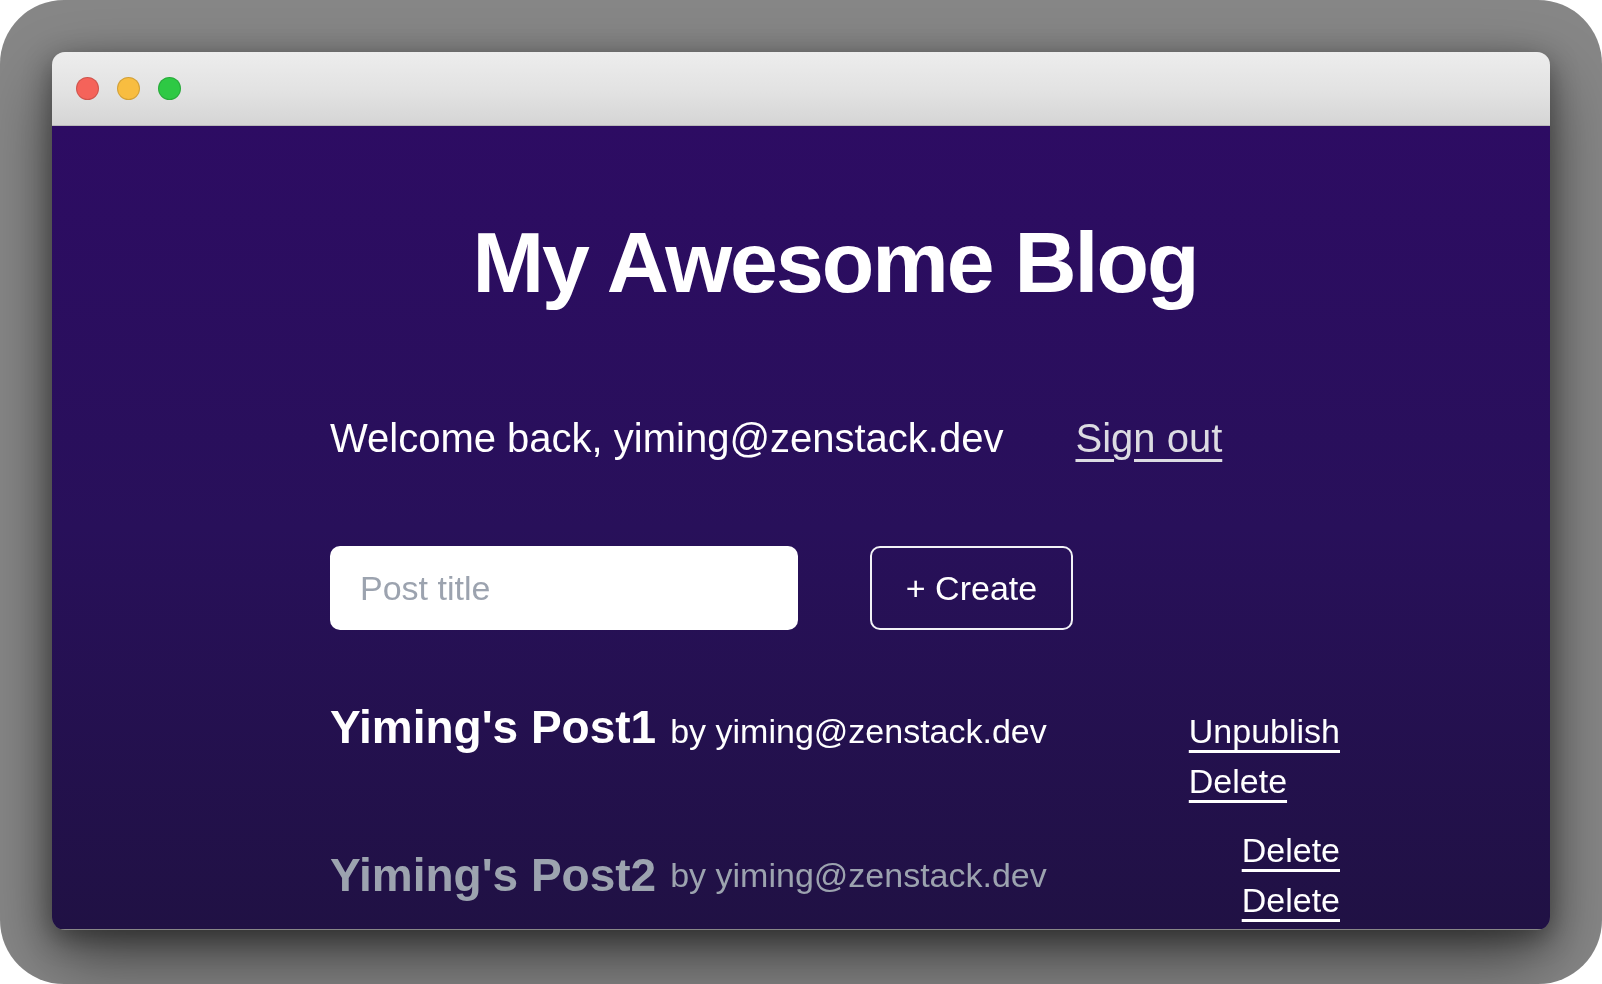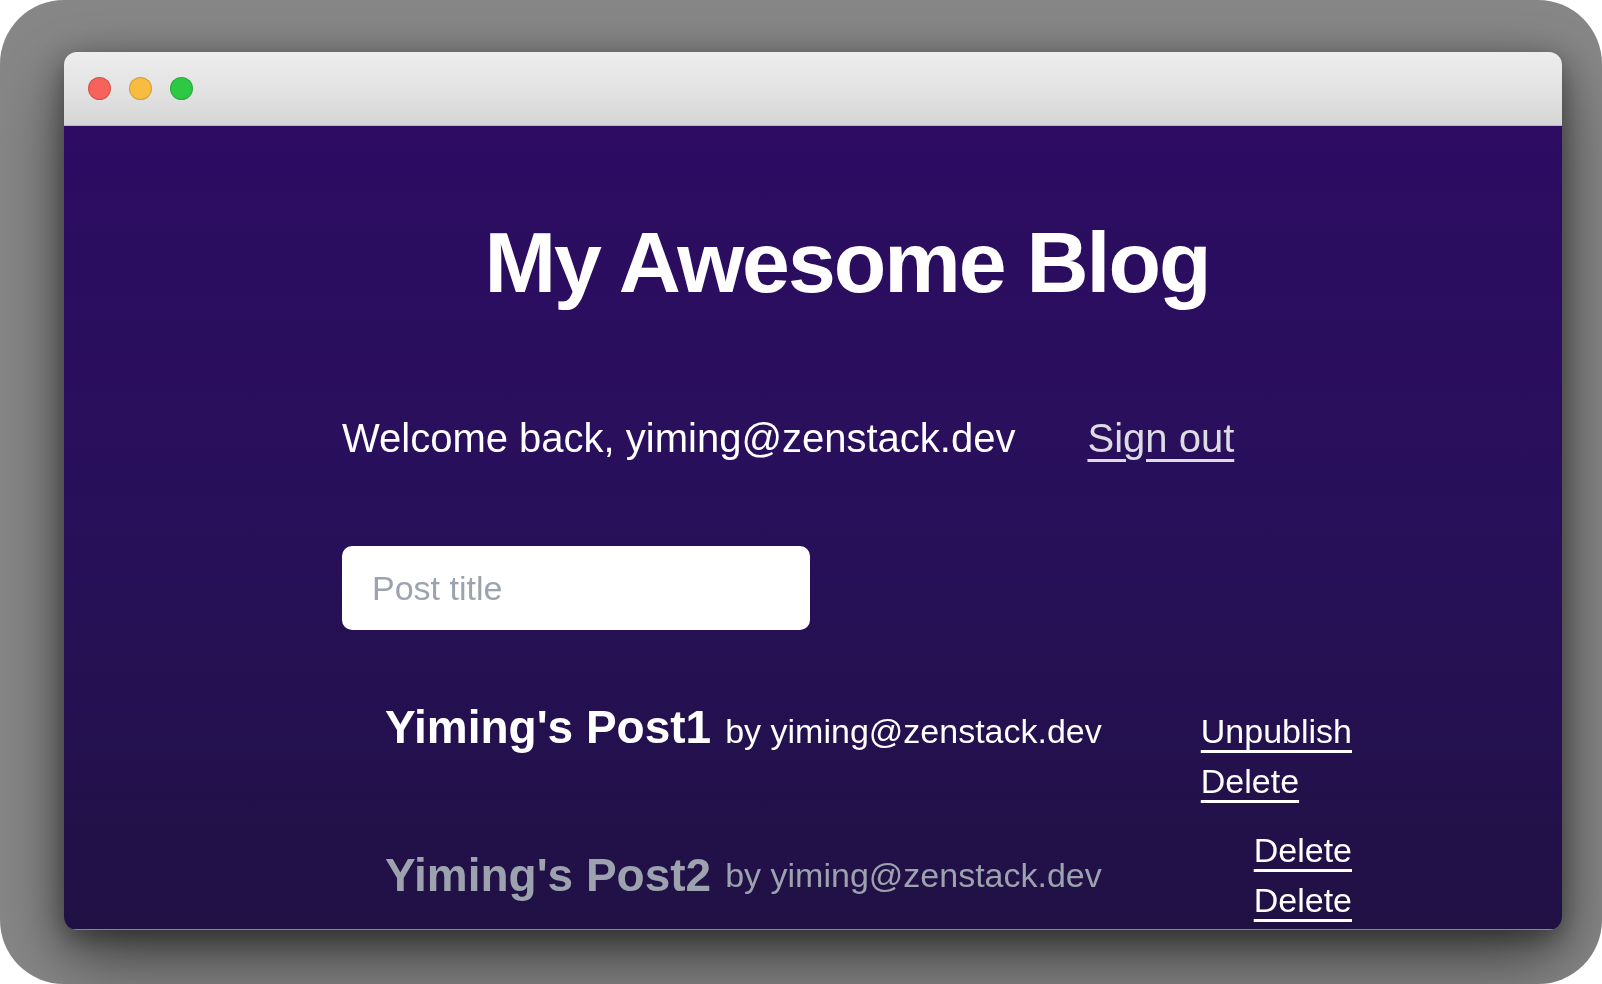--- a/index.html
+++ b/index.html
@@ -9,21 +9,21 @@
   .stage { position: relative; width: 1602px; height: 984px; }
 
   .backdrop {
     position: absolute; inset: 0;
     background: #878787;
     border-radius: 64px;
     overflow: hidden;
   }
 
   .window {
-    position: absolute; left: 64px; top: 52px;
+    position: absolute; left: 52px; top: 52px;
     width: 1498px; height: 878px;
     border-radius: 13px;
     overflow: hidden;
     box-shadow: 0 30px 70px rgba(0,0,0,0.50), 0 8px 28px rgba(0,0,0,0.40);
   }
 
   .titlebar {
     height: 74px;
     background: linear-gradient(180deg, #ededed 0%, #e2e2e2 55%, #d5d5d5 100%);
     border-bottom: 1px solid #b9b9b9;
@@ -85,21 +85,21 @@
     width: 203px; height: 84px;
     background: transparent;
     border: 2px solid #f2f2f6;
     border-radius: 10px;
     color: #ffffff;
     font-size: 34px;
     font-family: "Liberation Sans", sans-serif;
     cursor: pointer;
   }
 
-  .posts { margin-top: 70px; margin-left: 43px; }
+  .posts { margin-top: 70px; }
   .post-row { display: flex; align-items: baseline; }
   .post-row + .post-row { margin-top: 30px; align-items: center; }
   .post-heading { font-size: 46px; line-height: 55px; font-weight: 600; color: #ffffff; }
   .post-author { margin-left: 14px; font-size: 34px; color: #ffffff; }
   .post-row.unpublished .post-heading,
   .post-row.unpublished .post-author { color: #9ca3af; }
   .post-actions { margin-left: auto; display: flex; gap: 11px; flex-direction: column; }
   .action-link {
     color: #ffffff;
     font-size: 34px;
@@ -128,20 +128,21 @@
 
           <h1 class="blog-title">My Awesome Blog</h1>
 
           <div class="welcome-row">
             <span>Welcome back, yiming@zenstack.dev</span>
             <a class="signout-link">Sign out</a>
           </div>
 
           <div class="composer-row">
             <input class="post-title-input" type="text" placeholder="Post title" style="">
+            <button class="create-button">+ Create</button>
           </div>
 
           <div class="posts">
 
             <div class="post-row published">
               <span class="post-heading">Yiming's Post1</span>
               <span class="post-author">by yiming@zenstack.dev</span>
               <span class="post-actions">
                 <a class="action-link">Unpublish</a>
                 <a class="action-link">Delete</a>

